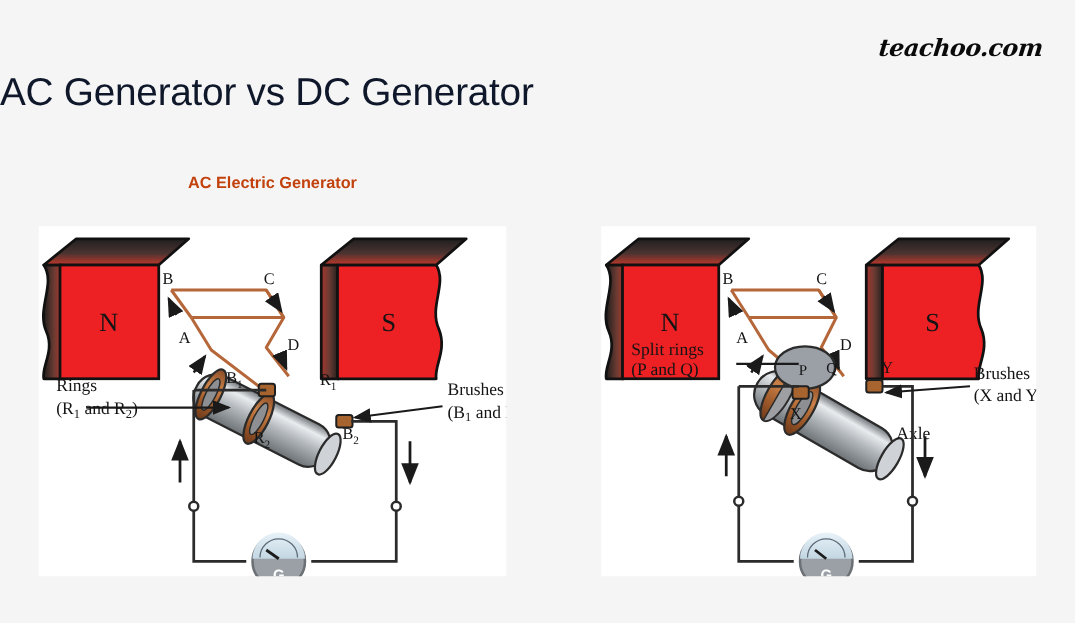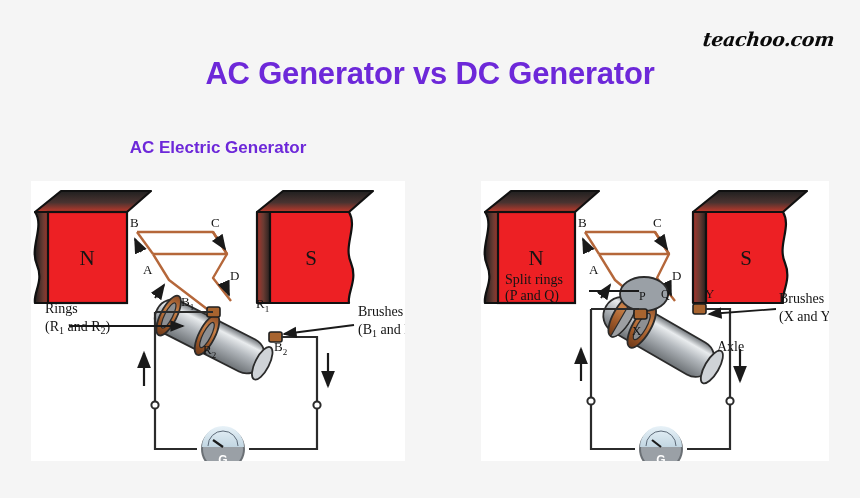--- a/index.html
+++ b/index.html
@@ -17,33 +17,32 @@
     position:absolute; right:26px; top:28px;
     font-family:"DejaVu Serif", serif;
     font-style:italic; font-weight:700;
     font-size:19px; color:#0a0a0a;
     letter-spacing:-0.3px;
     transform:skewX(-6deg);
     white-space:nowrap;
   }
   .main-title{
     position:absolute; left:0; right:0; top:56px;
-    text-align:center;
     font-family:"Liberation Sans", sans-serif;
-    font-weight:700; font-size:31px;
-    color:#6d28d9;
+    font-weight:400; font-size:31px;
+    color:#0f172a;
     letter-spacing:-0.2px;
   }
 
   
   .col-title{
     position:absolute; top:138px;
     font-family:"Liberation Sans", sans-serif;
-    font-weight:700; font-size:17px;
-    color:#6d28d9; text-align:center;
+    font-weight:700; font-size:13px;
+    color:#c2410c; text-align:center;
   }
   .col-title.left{left:31px;width:374px;}
   .col-title.right{left:481px;width:348px;}
 
   
   .panel{
     position:absolute; top:181px; height:280px;
     background:#ffffff;
   }
   .panel.left{left:31px;width:374px;}

